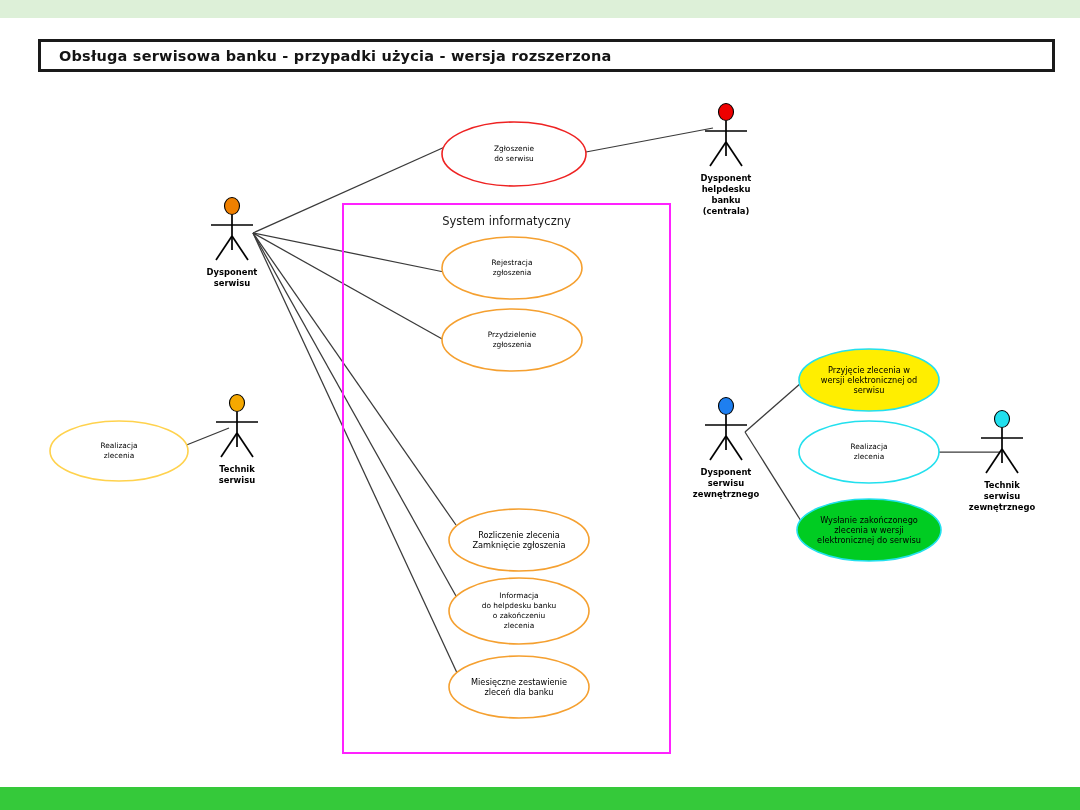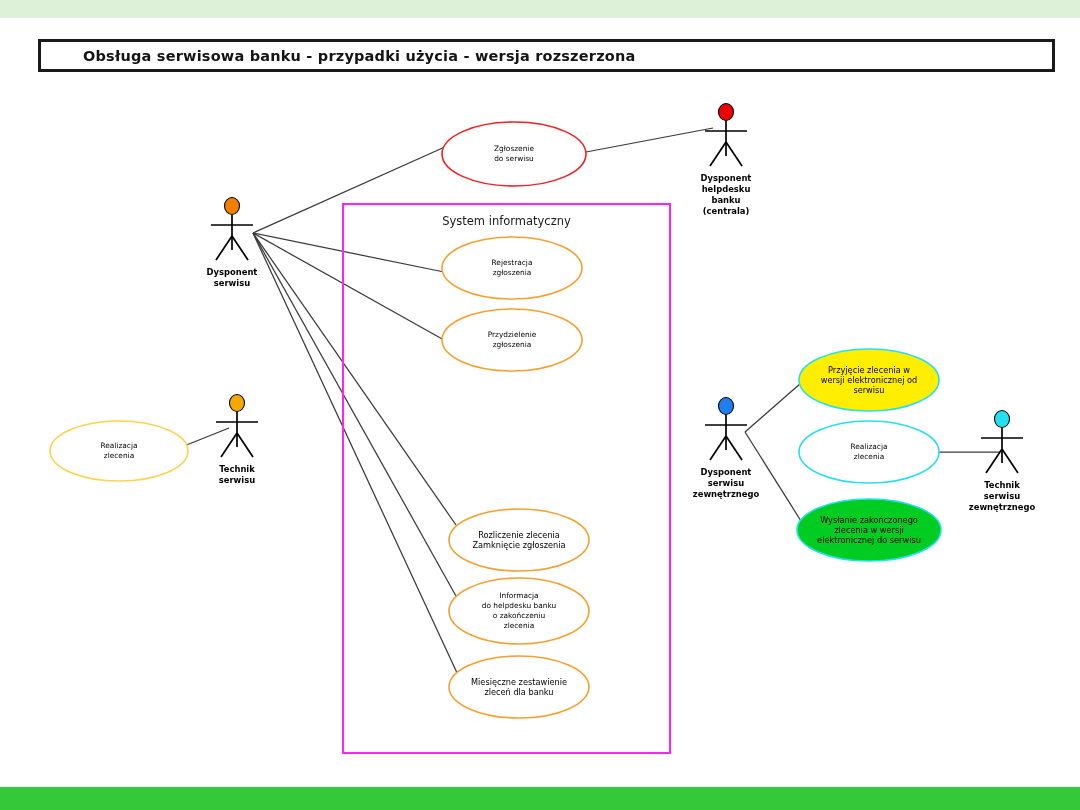--- a/index.html
+++ b/index.html
@@ -41,21 +41,21 @@
     top: 39px;
     width: 1017px;
     height: 33px;
     border: 3px solid #1a1a1a;
     background: #ffffff;
     box-sizing: border-box;
     display: flex;
     align-items: center;
   }
   .title-text {
-    padding-left: 42px;
+    padding-left: 18px;
     font-size: 14.5px;
     font-weight: bold;
     color: #141414;
     letter-spacing: 0.2px;
     white-space: nowrap;
     font-family: "DejaVu Sans", "Liberation Sans", sans-serif;
   }
   svg.diagram {
     position: absolute;
     left: 0;

